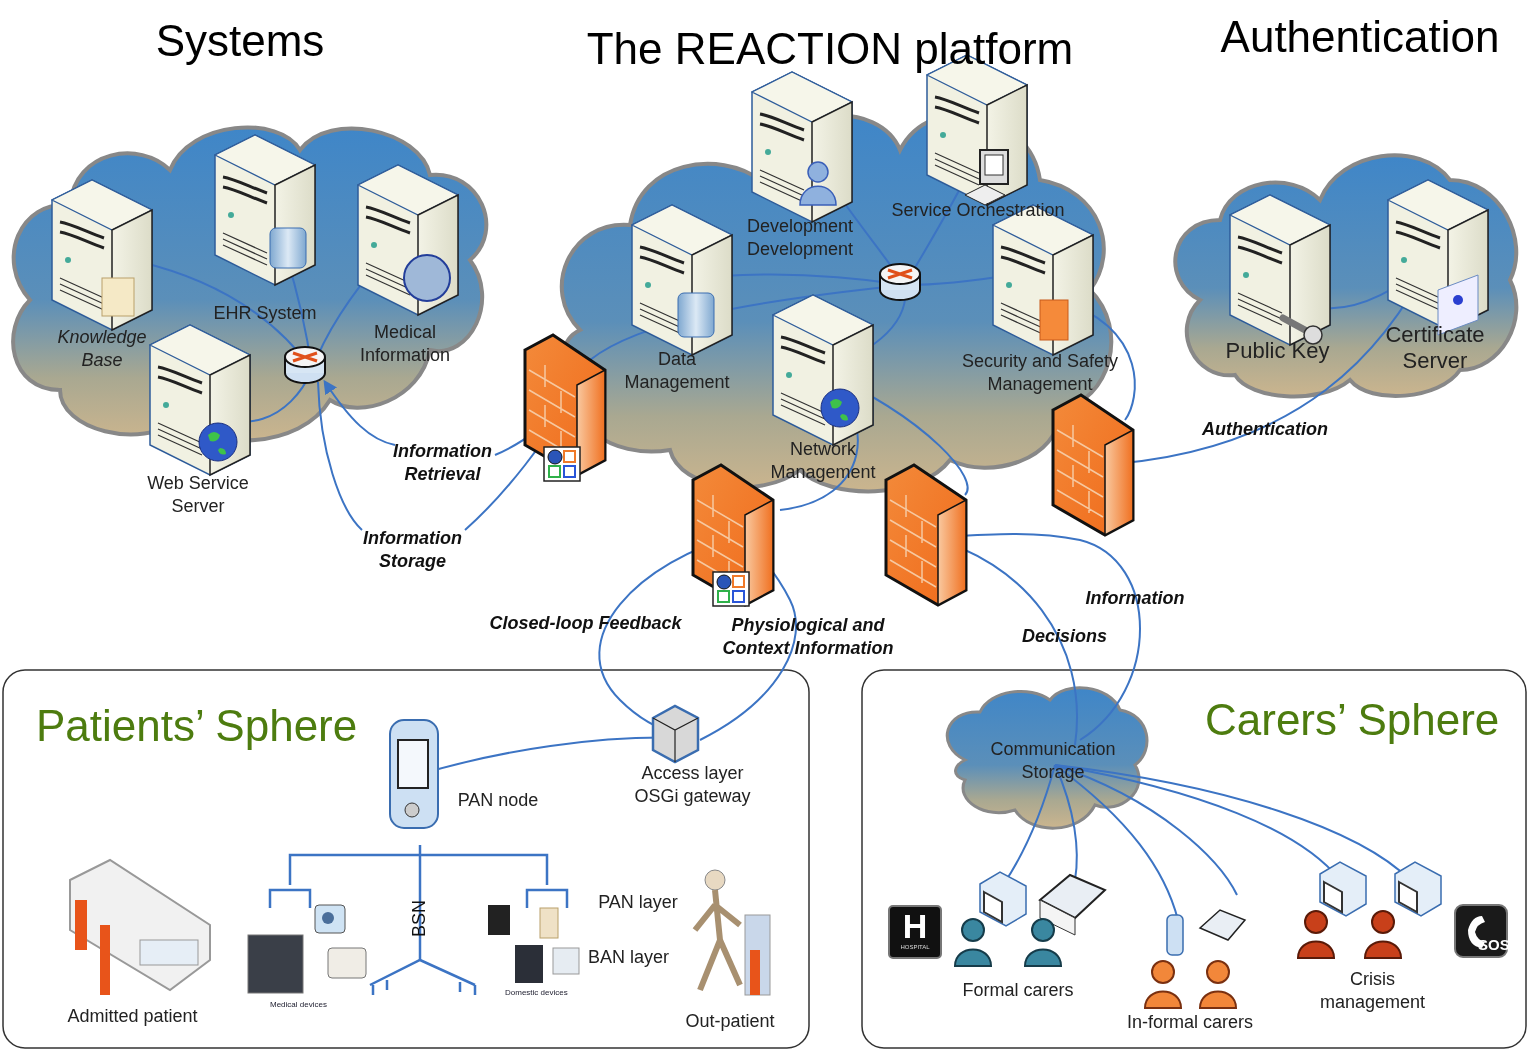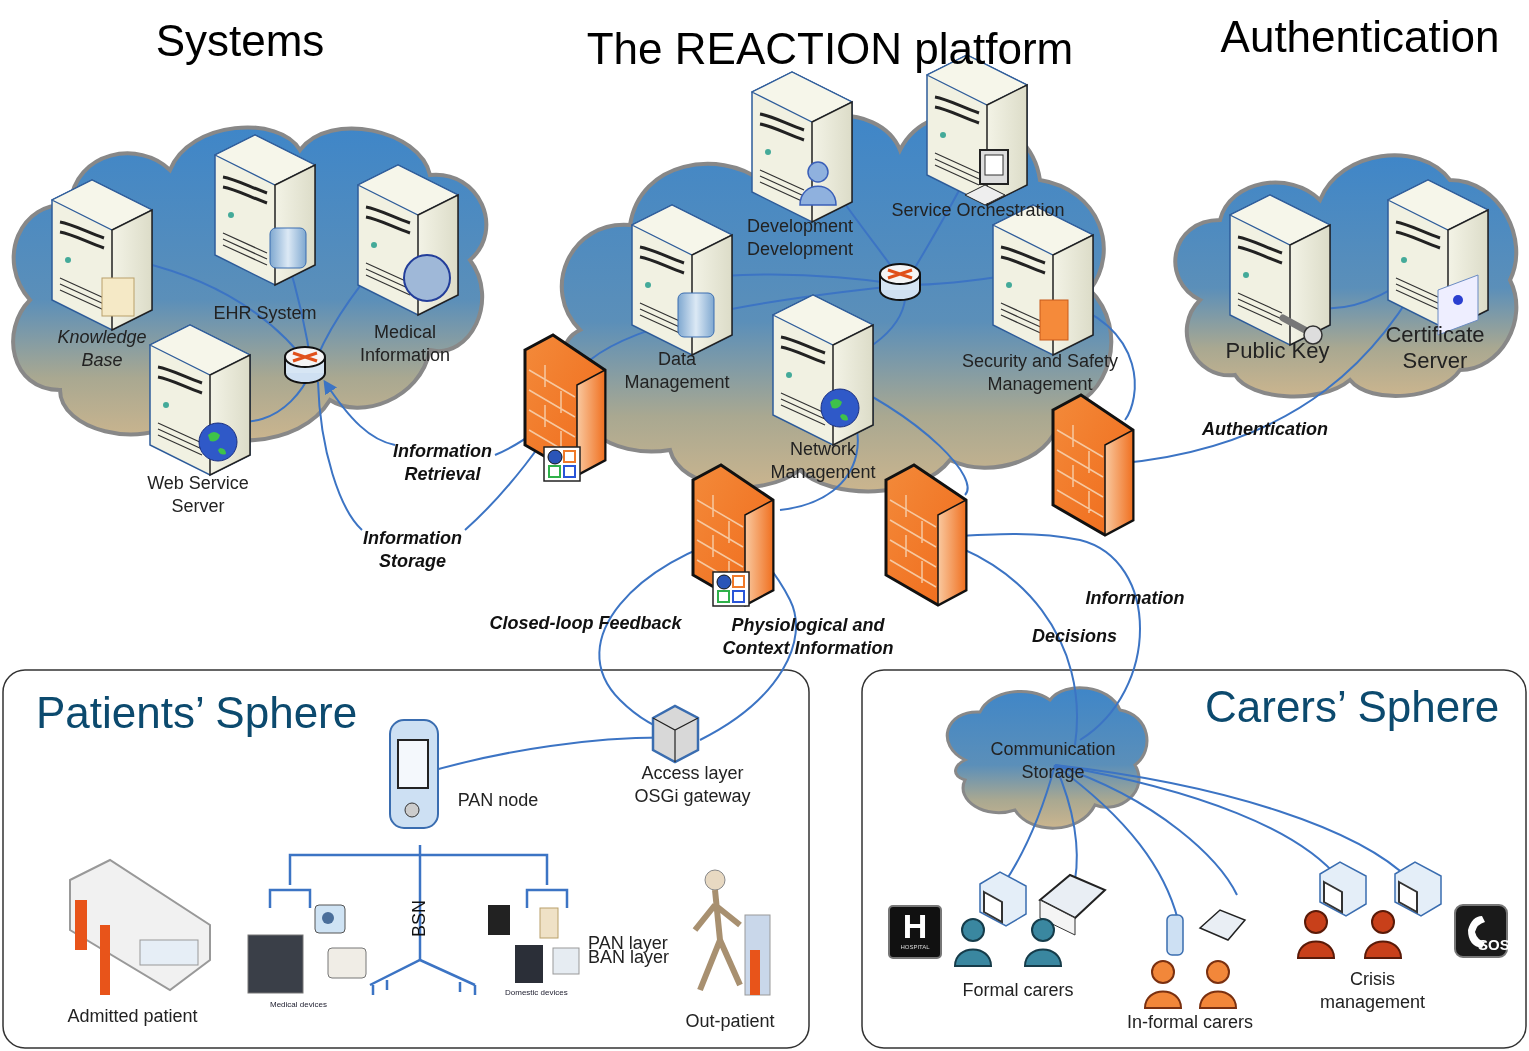--- a/index.html
+++ b/index.html
@@ -1,21 +1,21 @@
 <!DOCTYPE html>
 <html><head>
 <meta charset="utf-8">
 <style>
   html, body { margin: 0; padding: 0; background: #ffffff; }
   body { width: 1529px; height: 1051px; position: relative; overflow: hidden;
          font-family: "Liberation Sans", sans-serif; color: #111; }
   #stage { position: absolute; left: 0; top: 0; width: 1529px; height: 1051px; }
   .title { position: absolute; font-family: "Liberation Sans", sans-serif; color: #000;
            font-size: 44px; line-height: 54px; white-space: nowrap; text-align: center; }
-  .sphere-title { position: absolute; font-size: 44px; line-height: 50px; color: #0c4a6e; white-space: nowrap; }
+  .sphere-title { position: absolute; font-size: 44px; line-height: 50px; color: #4d7c0f; white-space: nowrap; margin-top: 13px; }
   .lbl { position: absolute; font-size: 18px; line-height: 23px; color: #222; text-align: center; white-space: nowrap; }
   .lbl-big { font-size: 22px; line-height: 26px; }
   .flow { position: absolute; font-size: 18px; line-height: 23px; font-weight: bold; font-style: italic;
           color: #111; text-align: center; white-space: nowrap; }
   .tiny { position: absolute; font-size: 8px; font-weight: normal; color: #223; white-space: nowrap; }
   .bsn { position: absolute; font-size: 18px; transform: rotate(-90deg); transform-origin: center; white-space: nowrap; }
 </style>
 </head>
 <body>
 
@@ -316,31 +316,31 @@
 <div class="flow" style="left:350px; top:527px; width:125px;">
   <div>Information</div>
   <div>Storage</div>
 </div>
 <div class="flow" style="left:478px; top:612px; width:215px;">Closed-loop Feedback</div>
 <div class="flow" style="left:708px; top:614px; width:200px;">
   <div>Physiological and</div>
   <div>Context Information</div>
 </div>
 <div class="flow" style="left:1075px; top:587px; width:120px;">Information</div>
-<div class="flow" style="left:1012px; top:625px; width:105px;text-align:right;">Decisions</div>
+<div class="flow" style="left:1012px; top:625px; width:105px;">Decisions</div>
 <div class="flow" style="left:1190px; top:418px; width:150px;">Authentication</div>
 
 <div class="sphere-title" style="left:36px; top:688px;">Patients’ Sphere</div>
 <div class="lbl" style="left:448px; top:789px; width:100px;">PAN node</div>
 <div class="lbl" style="left:620px; top:762px; width:145px;">
   <div>Access layer</div>
   <div>OSGi gateway</div>
 </div>
 <div class="bsn" style="left:399px; top:908px; width:40px; text-align:center;">BSN</div>
-<div class="lbl" style="left:588px; top:891px; width:100px; text-align:left;margin-top:41px;">PAN layer</div>
+<div class="lbl" style="left:588px; top:891px; width:100px; text-align:center;">PAN layer</div>
 <div class="lbl" style="left:588px; top:946px; width:100px; text-align:left;">BAN layer</div>
 <div class="tiny" style="left:270px; top:1000px;">Medical devices</div>
 <div class="tiny" style="left:505px; top:988px;">Domestic devices</div>
 <div class="lbl" style="left:55px; top:1005px; width:155px;">Admitted patient</div>
 <div class="lbl" style="left:670px; top:1010px; width:120px;">Out-patient</div>
 
 <div class="sphere-title" style="left:1205px; top:682px;">Carers’ Sphere</div>
 <div class="lbl" style="left:978px; top:738px; width:150px;">
   <div>Communication</div>
   <div>Storage</div>

